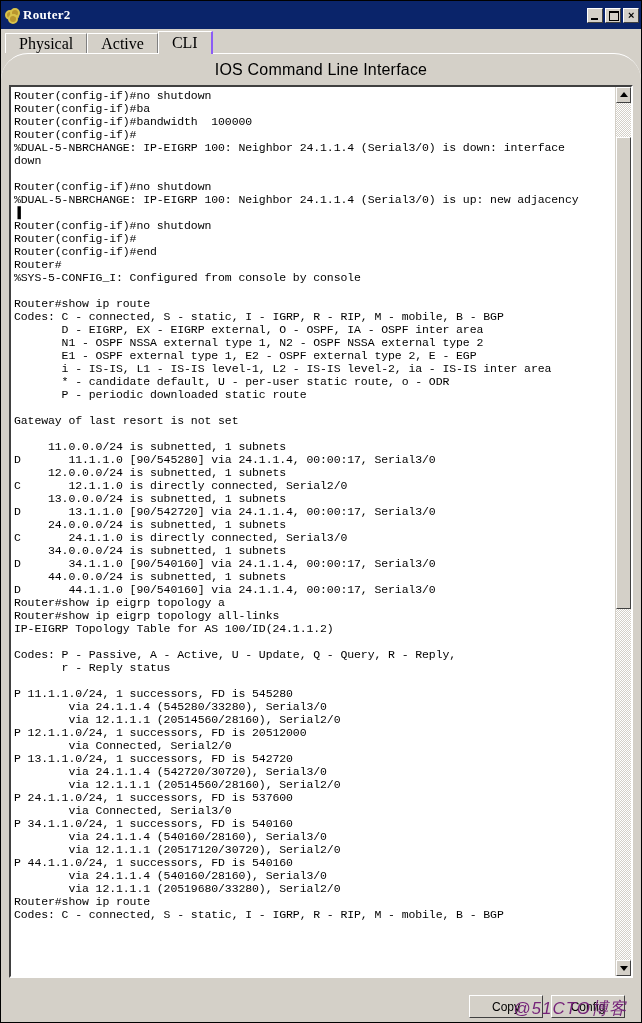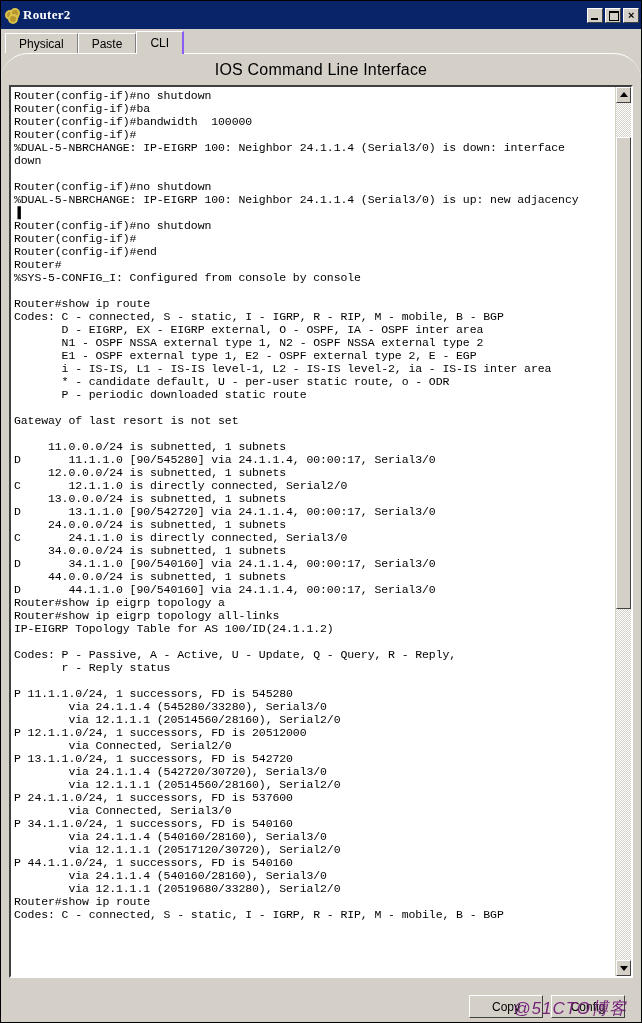--- a/index.html
+++ b/index.html
@@ -110,22 +110,22 @@
     align-items: flex-end;
     padding-left: 4px;
     box-sizing: border-box;
     position: relative;
   }
   .tab {
     height: 20px;
     padding: 0 13px;
     display: flex;
     align-items: center;
-    font-size: 12px;
-    font-family: Liberation Sans, sans-serif;
+    font-size: 16px;
+    font-family: Liberation Serif, serif;
     color: #000000;
     background: #d4d0c8;
     border-top: 1px solid #ffffff;
     border-left: 1px solid #ffffff;
     border-right: 1px solid #808080;
     box-sizing: border-box;
     cursor: pointer;
     white-space: nowrap;
     text-align: center;
   }
@@ -309,21 +309,21 @@
           <span class="glyph"></span>
         </div>
       <div class="tbtn tbtn-close">
           <span class="glyph">×</span>
         </div>
     </div>
   </div>
 
   <div class="tabstrip">
     <div class="tab">Physical</div>
-    <div class="tab">Paste</div>
+    <div class="tab">Active</div>
     <div class="tab active">CLI</div>
   </div>
 
   <div class="panel">
     <div class="panel-title">IOS Command Line Interface</div>
 
     <div class="terminal-wrap">
       <div class="terminal" id="terminal">Router(config-if)#no shutdown
 Router(config-if)#ba
 Router(config-if)#bandwidth  100000

